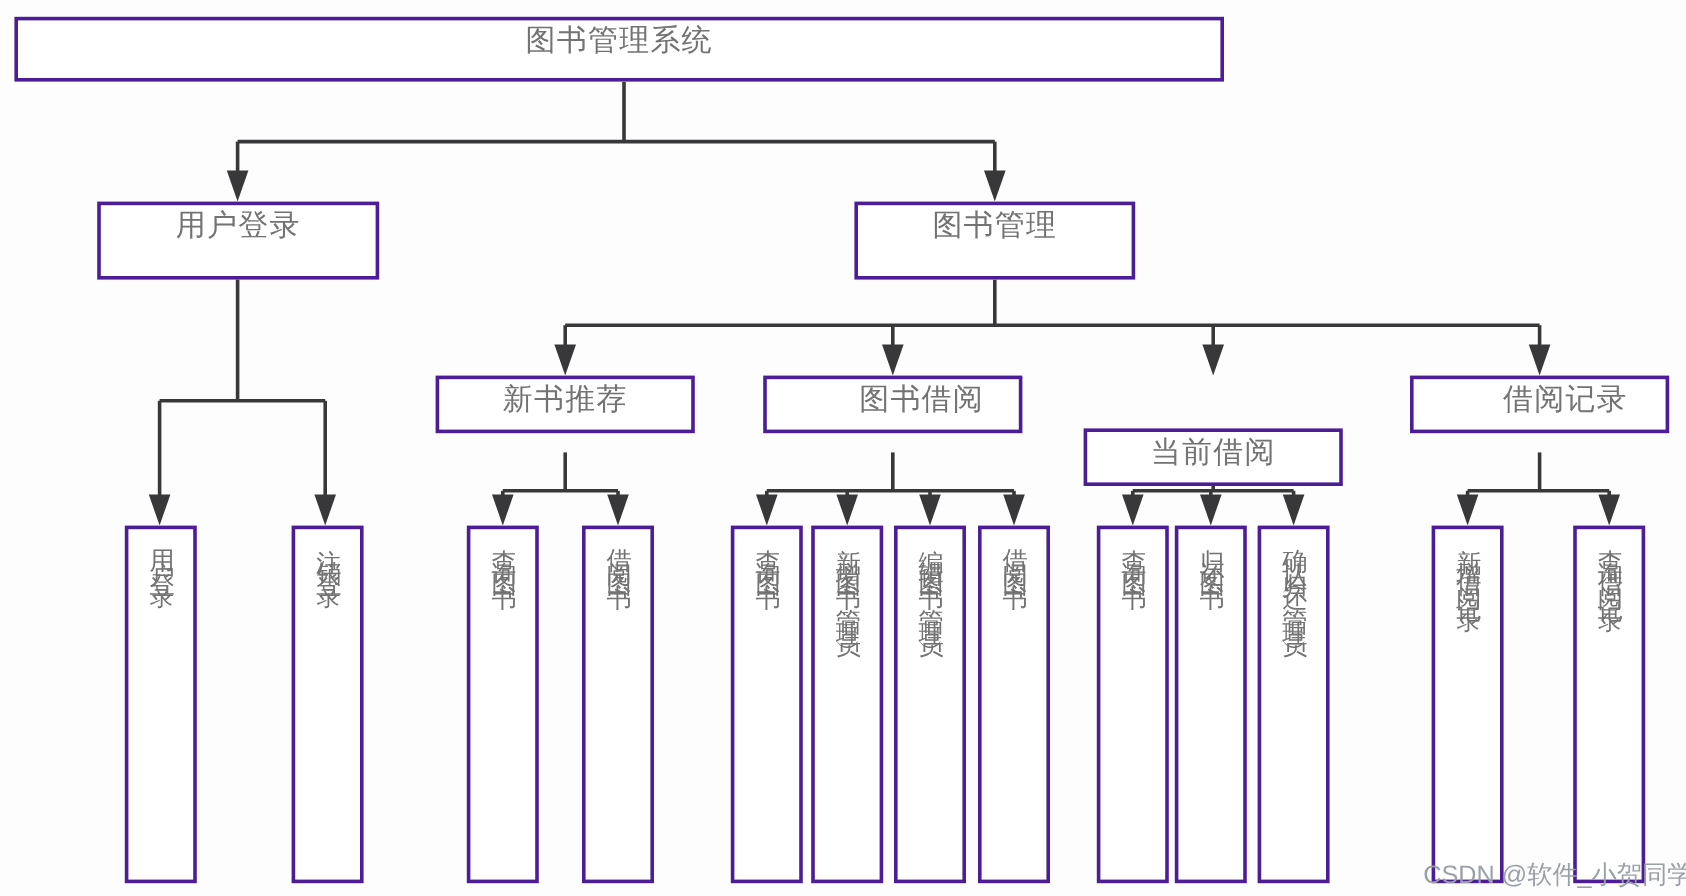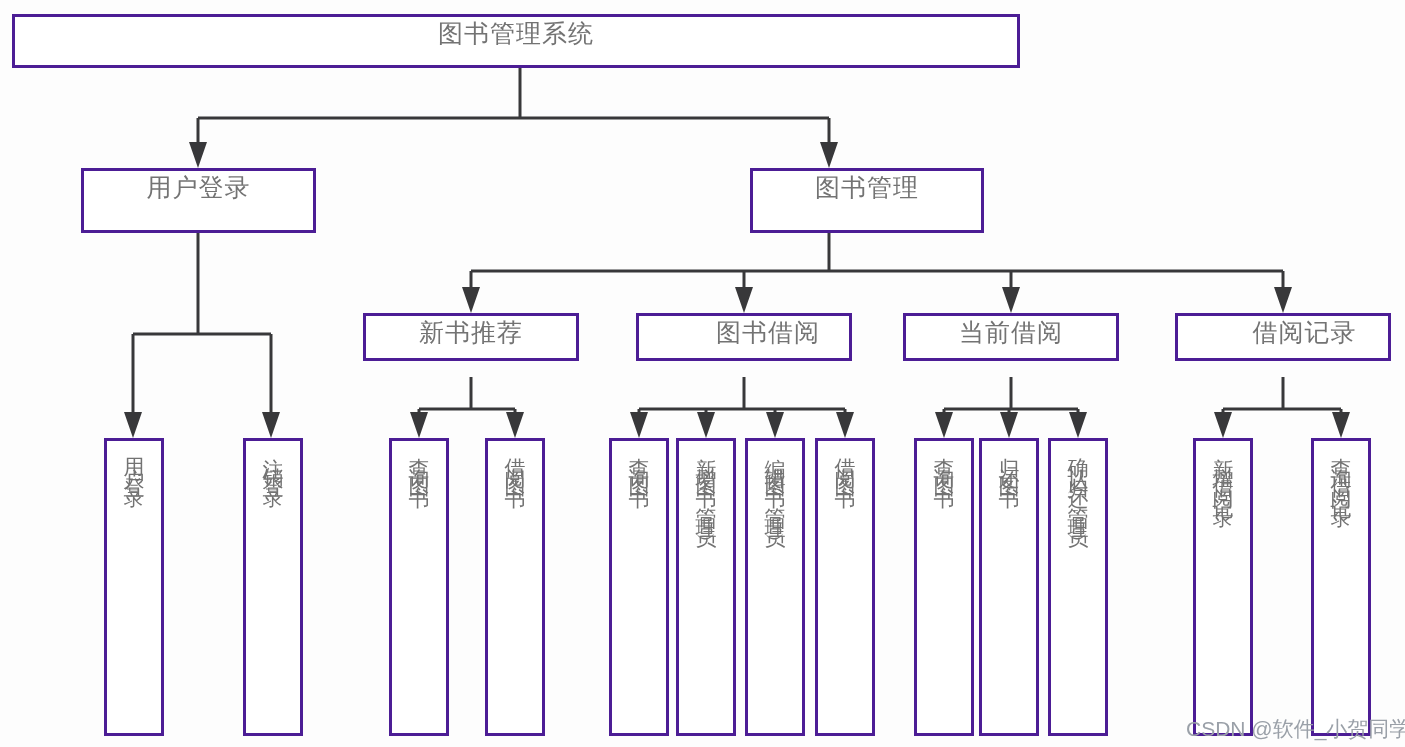--- a/index.html
+++ b/index.html
@@ -16,26 +16,26 @@
   }
   .node.h span { font-size:25px; letter-spacing:1px; white-space:nowrap; }
   .node.v span {
     writing-mode:vertical-rl; text-orientation:mixed;
     font-size:21px; letter-spacing:10px; white-space:nowrap;
   }
   
   .n-root   { left:12px;  top:14px;  width:1008px; height:54px; }
   
   .n-login  { left:81px;  top:168px; width:235px; height:65px; }
-  .n-mgmt   { left:712px; top:168px; width:234px; height:65px;margin-left:38px; }
+  .n-mgmt   { left:712px; top:168px; width:234px; height:65px; }
   
   .lv3 { top:313px; width:216px; height:48px; }
   .n-newrec { left:363px; }
   .n-borrow { left:636px;padding-left:48px; }
-  .n-current{ left:903px; }
+  .n-current{ left:903px;margin-top:44px; }
   .n-records{ left:1175px;padding-left:43px; }
   
   .lv4 { top:438px; width:60px; height:298px; }
   .n-l-login   { left:104px; }
   .n-l-logout  { left:243px; }
   .n-l-qbook-a { left:389px; }
   .n-l-bbook-a { left:485px; }
   .n-l-qbook-b { left:609px; }
   .n-l-addbook { left:676px; }
   .n-l-editbook{ left:745px; }

